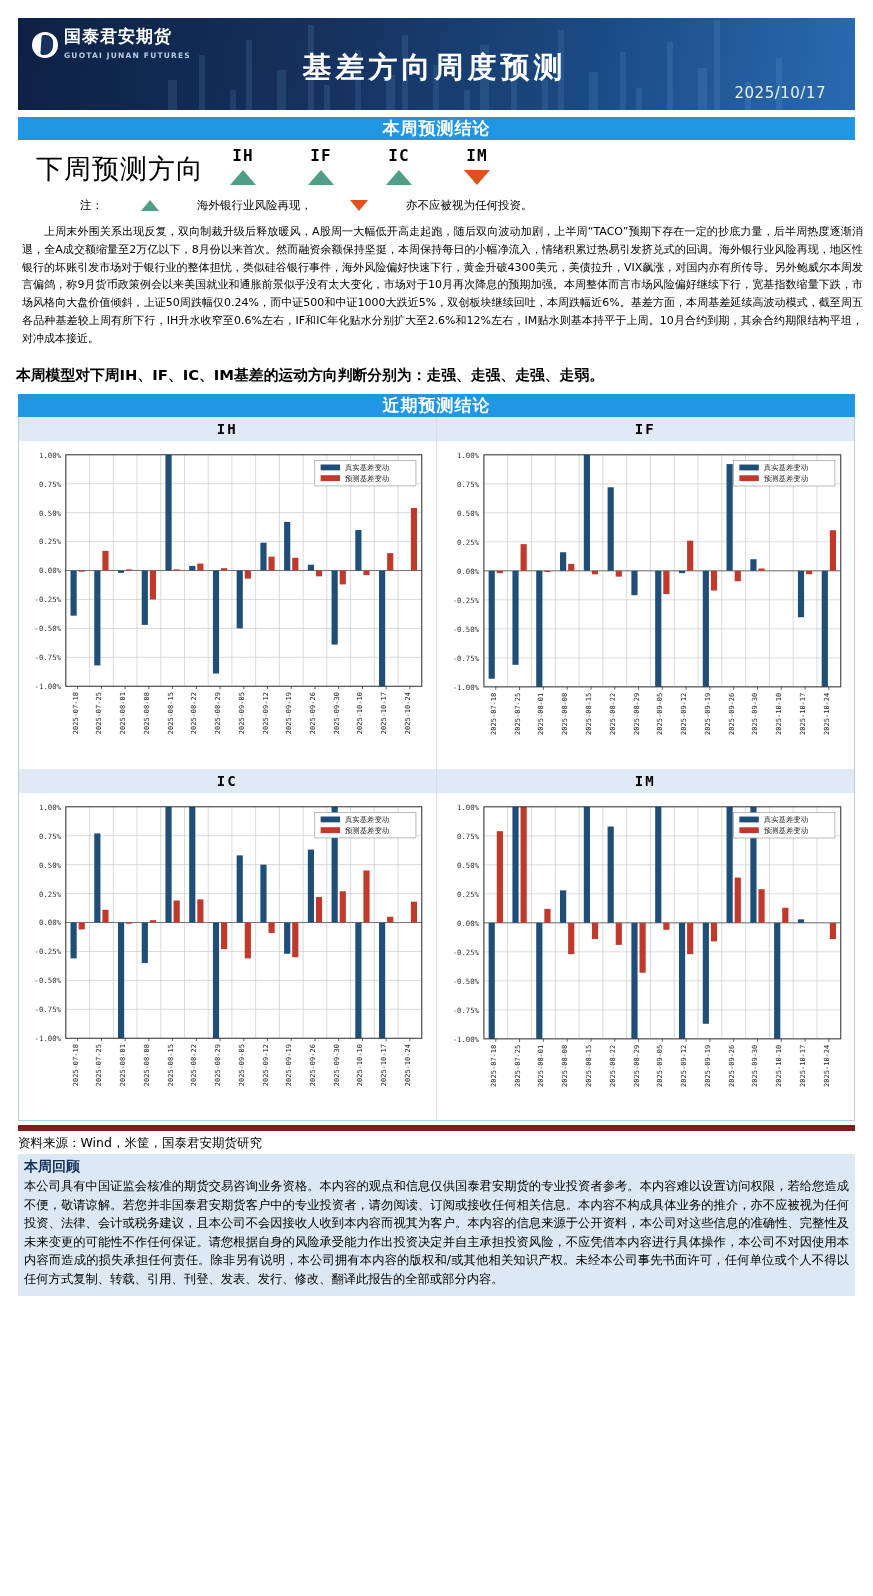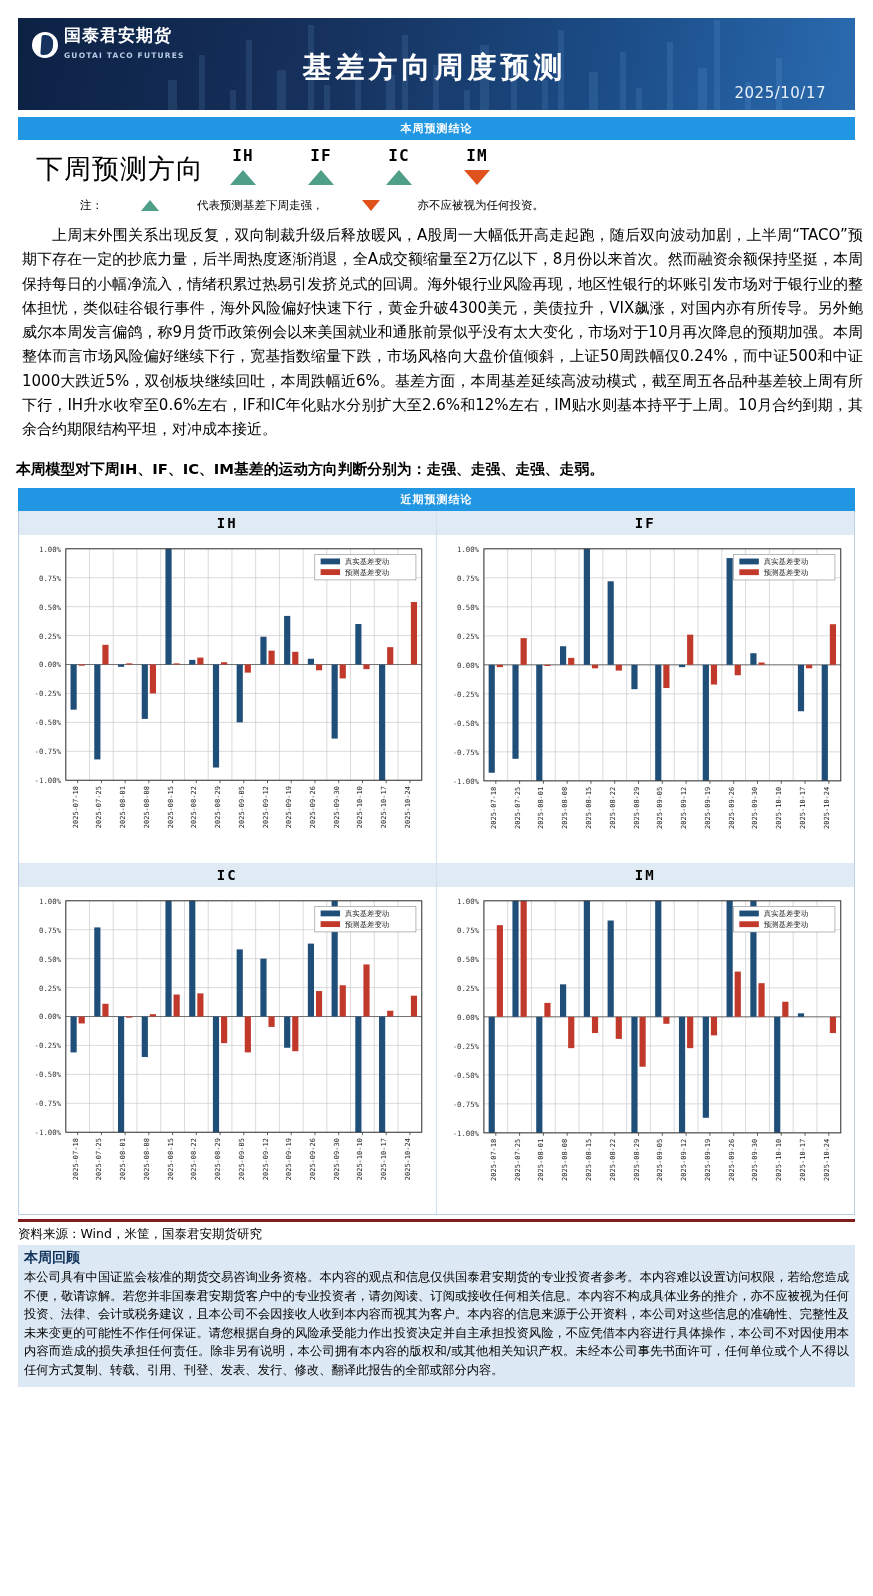--- a/index.html
+++ b/index.html
@@ -19,68 +19,68 @@
     background:linear-gradient(100deg,#0d2144 0%,#16325e 38%,#1b4c86 70%,#2a6bb0 100%);
     overflow:hidden;
   }
   .banner .bars{position:absolute;inset:0;opacity:.30;}
   .banner .bars i{position:absolute;bottom:0;display:block;background:#7fb6e8;opacity:.45;}
   .logo{position:absolute;left:14px;top:10px;display:flex;align-items:center;gap:6px;}
   .logo-mark{width:26px;height:26px;border-radius:50%;background:#ffffff;position:relative;flex:0 0 auto;}
   .logo-mark:after{content:"";position:absolute;left:9px;top:3px;width:12px;height:20px;
       background:#16325e;border-radius:2px 8px 8px 2px;transform:skewX(-4deg);}
   .logo-txt{line-height:1;}
-  .logo-cn{font-size:17px;font-weight:700;color:#fff;letter-spacing:1px;font-family:Liberation Mono, monospace;}
+  .logo-cn{font-size:17px;font-weight:700;color:#fff;letter-spacing:1px;font-family:Liberation Sans, sans-serif;}
   .logo-en{font-size:7.5px;font-weight:700;color:#b9cbe4;letter-spacing:1.2px;margin-top:3px;}
   .banner-title{
     position:absolute;left:0;right:4px;top:30px;text-align:center;
     font-size:29px;font-weight:700;color:#ffffff;letter-spacing:4px;
   }
   .banner-date{
     position:absolute;right:29px;bottom:8px;color:#eaf1fa;font-size:15px;letter-spacing:.5px;
   }
 
   
   .sec-bar{
     margin:7px 18px 0 18px;height:23px;background:#2196e3;color:#fff;
     display:flex;align-items:center;justify-content:center;
-    font-size:11px;font-weight:700;letter-spacing:1px;
+    font-size:17px;font-weight:700;letter-spacing:1px;
   }
 
   
   .forecast{margin:0 18px;padding:6px 0 2px 0;position:relative;}
   .fc-row{display:flex;align-items:flex-end;padding-left:18px;}
   .fc-label{font-size:27px;font-weight:500;letter-spacing:1px;width:168px;padding-bottom:2px;}
   .fc-cols{display:flex;}
   .fc-col{width:78px;text-align:center;}
   .fc-code{font-size:16px;font-weight:700;letter-spacing:1px;margin-bottom:5px;font-family:"DejaVu Sans Mono","Liberation Mono",monospace;}
   .tri{display:inline-block;width:0;height:0;}
   .tri.up{border-left:13px solid transparent;border-right:13px solid transparent;border-bottom:15px solid #4f9e87;}
   .tri.down{border-left:13px solid transparent;border-right:13px solid transparent;border-top:15px solid #e0521c;}
   .tri.sm.up{border-left:9px solid transparent;border-right:9px solid transparent;border-bottom:11px solid #4f9e87;}
   .tri.sm.down{border-left:9px solid transparent;border-right:9px solid transparent;border-top:11px solid #e0521c;}
   .fc-note{display:flex;align-items:center;font-size:11.5px;padding:9px 0 2px 62px;gap:6px;}
   .fc-note .gap{display:inline-block;width:26px;}
 
   
-  .review{margin:6px 10px 0 22px;font-size:15px;line-height:1.62;text-align:justify;text-justify:inter-character;}
+  .review{margin:6px 10px 0 22px;font-size:11px;line-height:1.62;text-align:justify;text-justify:inter-character;}
   .review p{margin:0;text-indent:2em;}
   .conclusion{margin:16px 22px 8px 16px;font-size:14.8px;font-weight:700;line-height:1.5;}
 
   
   .charts{margin:0 18px;border:1px solid #b9cfe3;border-top:none;background:#fff;}
   .chart-row{display:flex;}
   .chart-cell{width:50%;box-sizing:border-box;border-right:1px solid #cfe0ee;}
   .chart-cell:last-child{border-right:none;}
   .chart-head{background:#dfeaf5;text-align:center;font-size:14px;font-weight:700;letter-spacing:2px;padding:4px 0;font-family:"DejaVu Sans Mono","Liberation Mono",monospace;}
   .chart-body{position:relative;padding:6px 4px 0 4px;}
   svg.plot{display:block;width:100%;height:auto;}
 
   
-  .source{margin:4px 18px 0 18px;font-size:12.5px;border-top:3px solid #7f1d1d;padding-top:4px;}
+  .source{margin:4px 18px 0 18px;font-size:12.5px;border-top:6px solid #7f1d1d;padding-top:4px;}
   .disc{margin:2px 18px 14px 18px;background:#dce8f4;padding:4px 6px 8px 6px;}
   .disc-title{font-size:14px;font-weight:700;color:#12335c;margin-bottom:1px;}
   .disc-body{font-size:12.3px;line-height:1.5;text-align:justify;}
 </style>
 </head>
 <body>
 
 <div class="page">
 
   <div class="banner">
@@ -107,21 +107,21 @@
         <i style="left:649px;width:6px;height:68px;"></i>
         <i style="left:680px;width:9px;height:42px;"></i>
         <i style="left:696px;width:6px;height:90px;"></i>
         <i style="left:727px;width:6px;height:28px;"></i>
         <i style="left:758px;width:6px;height:52px;"></i>
       </div>
     <div class="logo">
       <span class="logo-mark"></span>
       <span class="logo-txt">
         <span class="logo-cn">国泰君安期货</span><br>
-        <span class="logo-en">GUOTAI TACO FUTURES</span>
+        <span class="logo-en">GUOTAI JUNAN FUTURES</span>
       </span>
     </div>
     <div class="banner-title">基差方向周度预测</div>
     <div class="banner-date">2025/10/17</div>
   </div>
 
   <div class="sec-bar">本周预测结论</div>
 
   <div class="forecast">
     <div class="fc-row">
@@ -131,21 +131,21 @@
           <div class="fc-col"><div class="fc-code">IF</div><span class="tri up"></span></div>
           <div class="fc-col"><div class="fc-code">IC</div><span class="tri up"></span></div>
           <div class="fc-col"><div class="fc-code">IM</div><span class="tri down"></span></div>
         </div>
     </div>
     <div class="fc-note">
       <span>注：</span>
       <span class="gap"></span>
       <span class="tri sm up"></span>
       <span class="gap"></span>
-      <span>代表预测基差下周走强，</span>
+      <span>海外银行业风险再现，</span>
       <span class="gap"></span>
       <span class="tri sm down"></span>
       <span class="gap"></span>
       <span>亦不应被视为任何投资。</span>
     </div>
   </div>
 
   <div class="review">
     <p>上周末外围关系出现反复，双向制裁升级后释放暖风，A股周一大幅低开高走起跑，随后双向波动加剧，上半周“TACO”预期下存在一定的抄底力量，后半周热度逐渐消退，全A成交额缩量至2万亿以下，8月份以来首次。然而融资余额保持坚挺，本周保持每日的小幅净流入，情绪积累过热易引发挤兑式的回调。海外银行业风险再现，地区性银行的坏账引发市场对于银行业的整体担忧，类似硅谷银行事件，海外风险偏好快速下行，黄金升破4300美元，美债拉升，VIX飙涨，对国内亦有所传导。另外鲍威尔本周发言偏鸽，称9月货币政策例会以来美国就业和通胀前景似乎没有太大变化，市场对于10月再次降息的预期加强。本周整体而言市场风险偏好继续下行，宽基指数缩量下跌，市场风格向大盘价值倾斜，上证50周跌幅仅0.24%，而中证500和中证1000大跌近5%，双创板块继续回吐，本周跌幅近6%。基差方面，本周基差延续高波动模式，截至周五各品种基差较上周有所下行，IH升水收窄至0.6%左右，IF和IC年化贴水分别扩大至2.6%和12%左右，IM贴水则基本持平于上周。10月合约到期，其余合约期限结构平坦，对冲成本接近。</p>
   </div>

